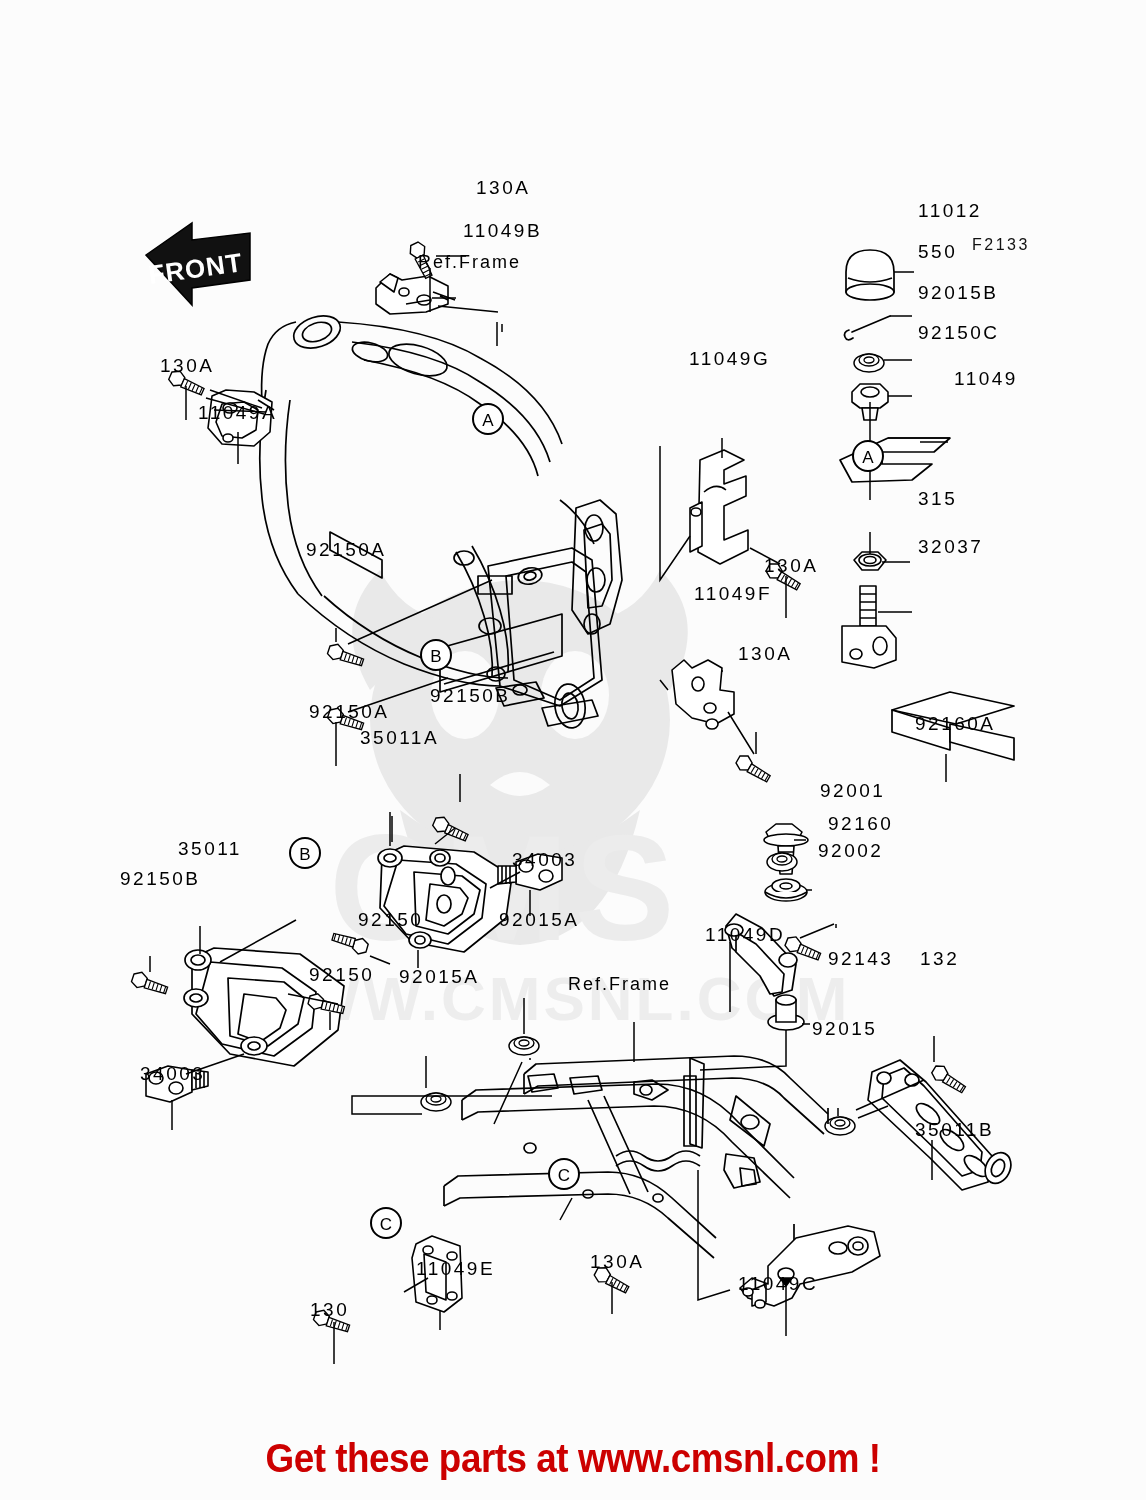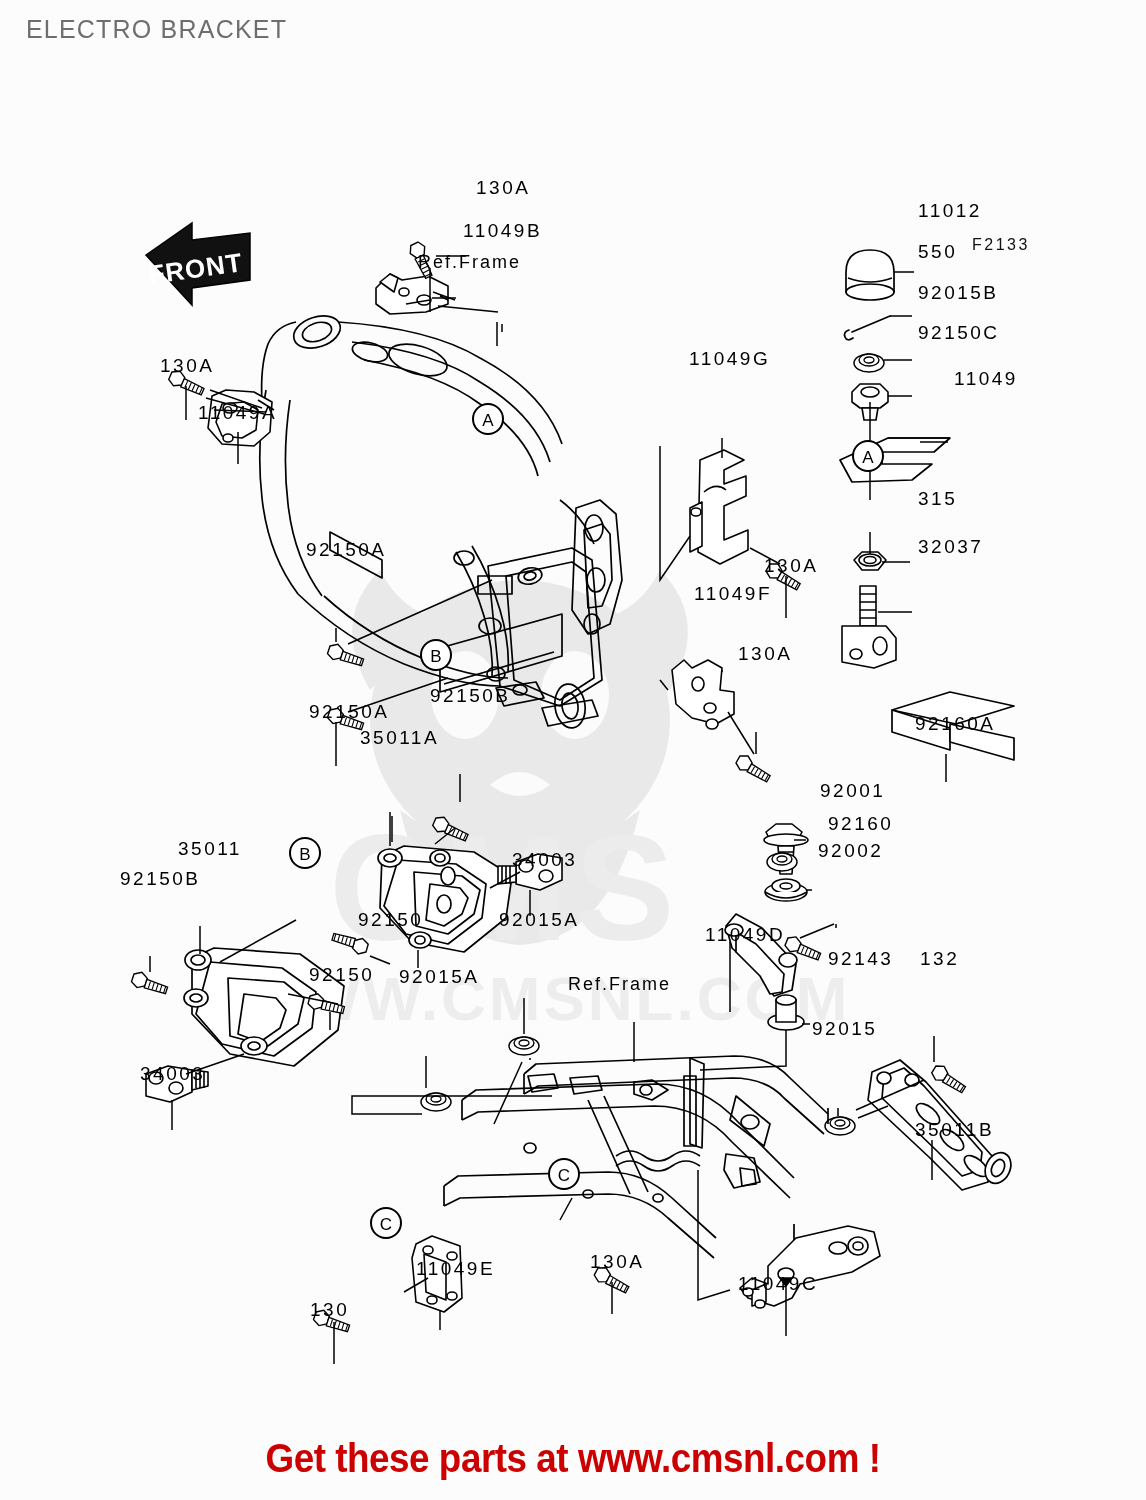--- a/index.html
+++ b/index.html
@@ -27,21 +27,20 @@
     font-family:"Liberation Sans",sans-serif;
     letter-spacing:-0.5px;white-space:nowrap;
     transform:scaleX(0.92);transform-origin:center center;
   }
 </style>
 </head>
 <body>
 
 <div id="sheet">
 
-  <div class="page-title">ELECTRO BRACKET</div>
 
   <div id="diagram">
     <svg id="dsvg" width="1146" height="1370" viewBox="0 0 1146 1370" xmlns="http://www.w3.org/2000/svg">
 
       <defs>
         <g id="boltHex">
           <path d="M0,0 l7,-4 l7,4 l0,8 l-7,4 l-7,-4 z" fill="#fff" stroke="#000" stroke-width="1.4"></path>
           <path d="M14,1 l22,1 l0,7 l-22,1 z" fill="#fff" stroke="#000" stroke-width="1.3"></path>
           <path d="M18,2 l0,7 M22,2 l0,7 M26,2 l0,7 M30,2 l0,7 M34,2 l0,7" stroke="#000" stroke-width="1.1"></path>
         </g>

